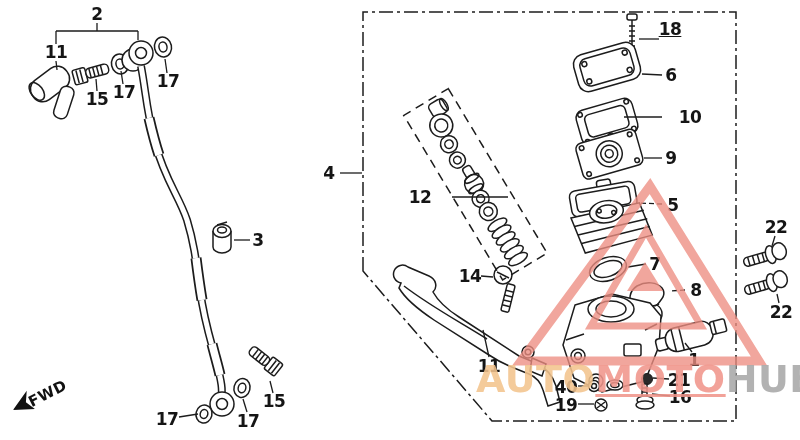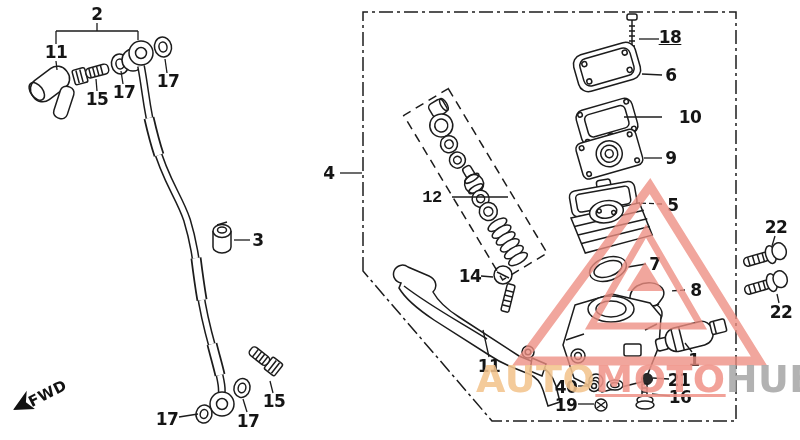--- a/index.html
+++ b/index.html
@@ -303,22 +303,22 @@
       <div class="callout" style="left: 97px; top: 14px;">2</div>
       <div class="callout" style="left: 56px; top: 52px;">11</div>
       <div class="callout" style="left: 97px; top: 99px;">15</div>
       <div class="callout" style="left: 124px; top: 92px;">17</div>
       <div class="callout" style="left: 168px; top: 81px;">17</div>
       <div class="callout" style="left: 258px; top: 240px;">3</div>
       <div class="callout" style="left: 167px; top: 419px;">17</div>
       <div class="callout" style="left: 248px; top: 421px;">17</div>
       <div class="callout" style="left: 274px; top: 401px;">15</div>
       <div class="callout" style="left: 329px; top: 173px;">4</div>
-      <div class="callout" style="left: 432px; top: 197px; font-family: Liberation Mono, monospace;">12</div>
-      <div class="callout" style="left: 670px; top: 37px; text-decoration: underline;">18</div>
+      <div class="callout" style="left: 420px; top: 197px;">12</div>
+      <div class="callout" style="left: 670px; top: 29px; text-decoration: underline;">18</div>
       <div class="callout" style="left: 671px; top: 75px;">6</div>
       <div class="callout" style="left: 673px; top: 117px; margin-left: 17px;">10</div>
       <div class="callout" style="left: 671px; top: 158px;">9</div>
       <div class="callout" style="left: 673px; top: 205px;">5</div>
       <div class="callout" style="left: 655px; top: 264px;">7</div>
       <div class="callout" style="left: 696px; top: 290px;">8</div>
       <div class="callout" style="left: 694px; top: 360px;">1</div>
       <div class="callout" style="left: 470px; top: 276px;">14</div>
       <div class="callout" style="left: 489px; top: 366px;">11</div>
       <div class="callout" style="left: 566px; top: 387px;">40</div>

